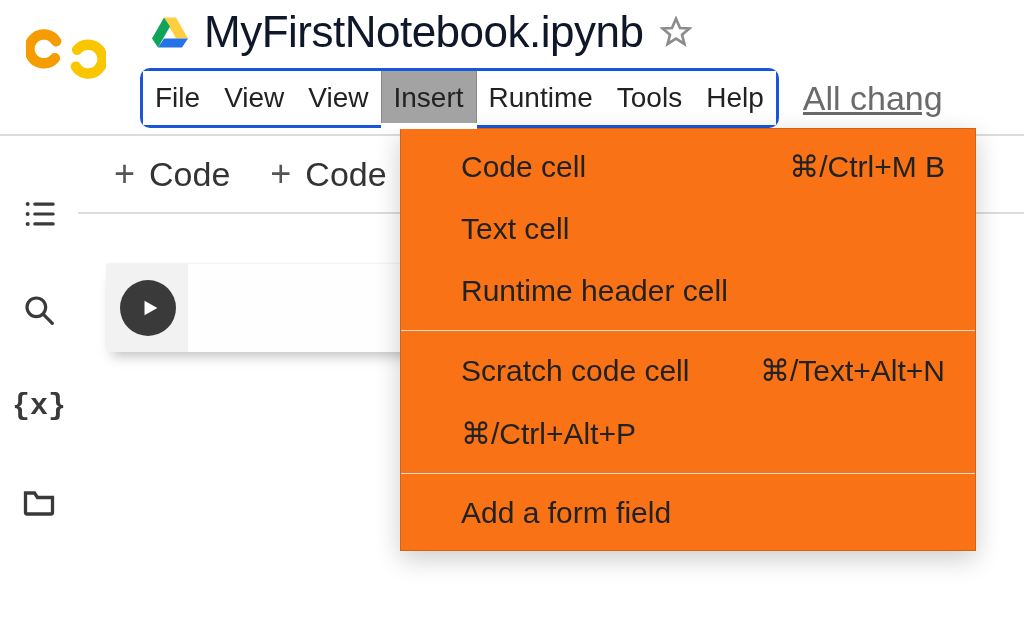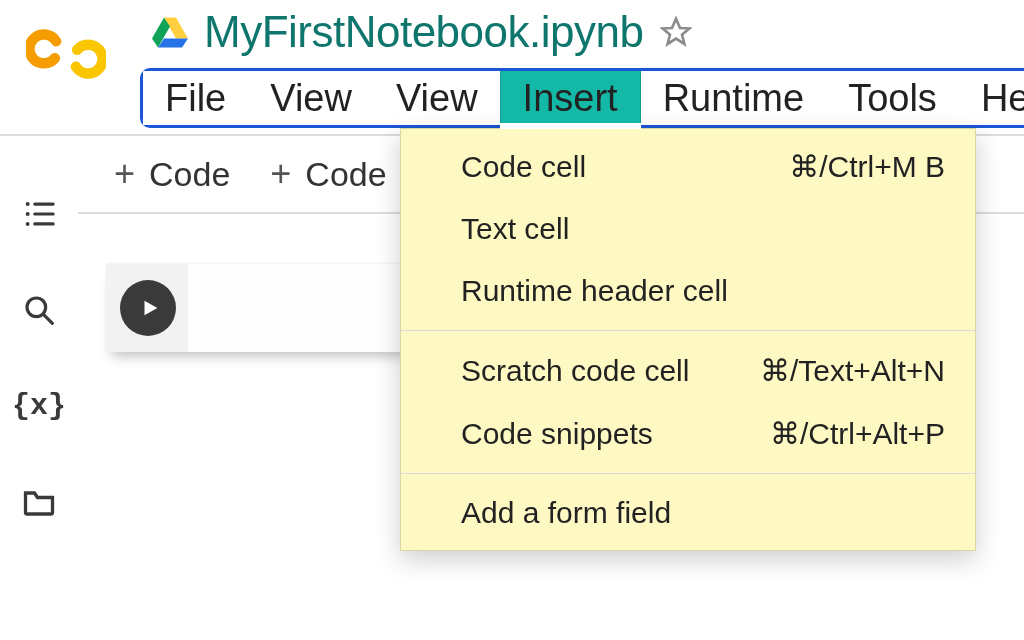--- a/index.html
+++ b/index.html
@@ -23,21 +23,21 @@
     display: flex;
     align-items: center;
     gap: 16px;
     padding-left: 152px;
     height: 52px;
   }
   .drive-icon { width: 36px; height: 32px; }
   .title {
     font-size: 44px;
     font-weight: 400;
-    color: #0f766e;
+    color: #0f172a;
     letter-spacing: -0.5px;
   }
   .star-icon {
     width: 34px; height: 34px;
     color: #9a9a9a;
     display:flex; align-items:center; justify-content:center;
   }
 
   .menubar-wrap {
     margin: 10px 0 0 140px;
@@ -45,30 +45,30 @@
     align-items: center;
   }
   .menubar {
     display: flex;
     border: 3px solid #1a56d6;
     border-radius: 10px;
     height: 60px;
     align-items: stretch;
   }
   .menubar .menu-item {
-    padding: 0 22px;
-    font-size: 38px;
+    padding: 0 12px;
+    font-size: 28px;
     color: #222;
     display: flex;
     align-items: center;
     cursor: pointer;
     background: #fff;
   }
   .menubar .menu-item.open {
-    background: #14b8a6;
+    background: #a3a3a3;
     position: relative;
     z-index: 20;
     border-left: 1px solid rgba(0,0,0,.15);
     border-right: 1px solid rgba(0,0,0,.15);
   }
   .menubar .menu-item.open::after {
     content:"";
     position:absolute;
     left:-1px; right:-1px; bottom:-4px; height:6px;
     background:#fff;
@@ -154,21 +154,21 @@
     cursor:pointer;
   }
   .run svg { fill:#fff; width:22px; height:22px; margin-left:3px; }
 
   
   .dropdown {
     position:absolute;
     left: 400px;
     top: 128px;
     width: 576px;
-    background:#fef9c3;
+    background:#f97316;
     border:1px solid rgba(0,0,0,.14);
     box-shadow: 0 8px 24px rgba(0,0,0,.2);
     z-index:15;
     padding: 6px 0 6px 0;
   }
   .dd-item {
     display:flex;
     align-items:center;
     justify-content:space-between;
     padding: 14px 30px 14px 60px;
@@ -242,21 +242,20 @@
     </div>
     <div class="dd-item">
       <span>Runtime header cell</span>
     </div>
     <div class="dd-sep"></div>
     <div class="dd-item">
       <span>Scratch code cell</span>
       <span class="shortcut">⌘/Text+Alt+N</span>
     </div>
     <div class="dd-item">
-      <span>Code snippets</span>
       <span class="shortcut">⌘/Ctrl+Alt+P</span>
     </div>
     <div class="dd-sep"></div>
     <div class="dd-item">
       <span>Add a form field</span>
     </div>
   </div>
 
 <div class="body">
   <div class="sidebar">

